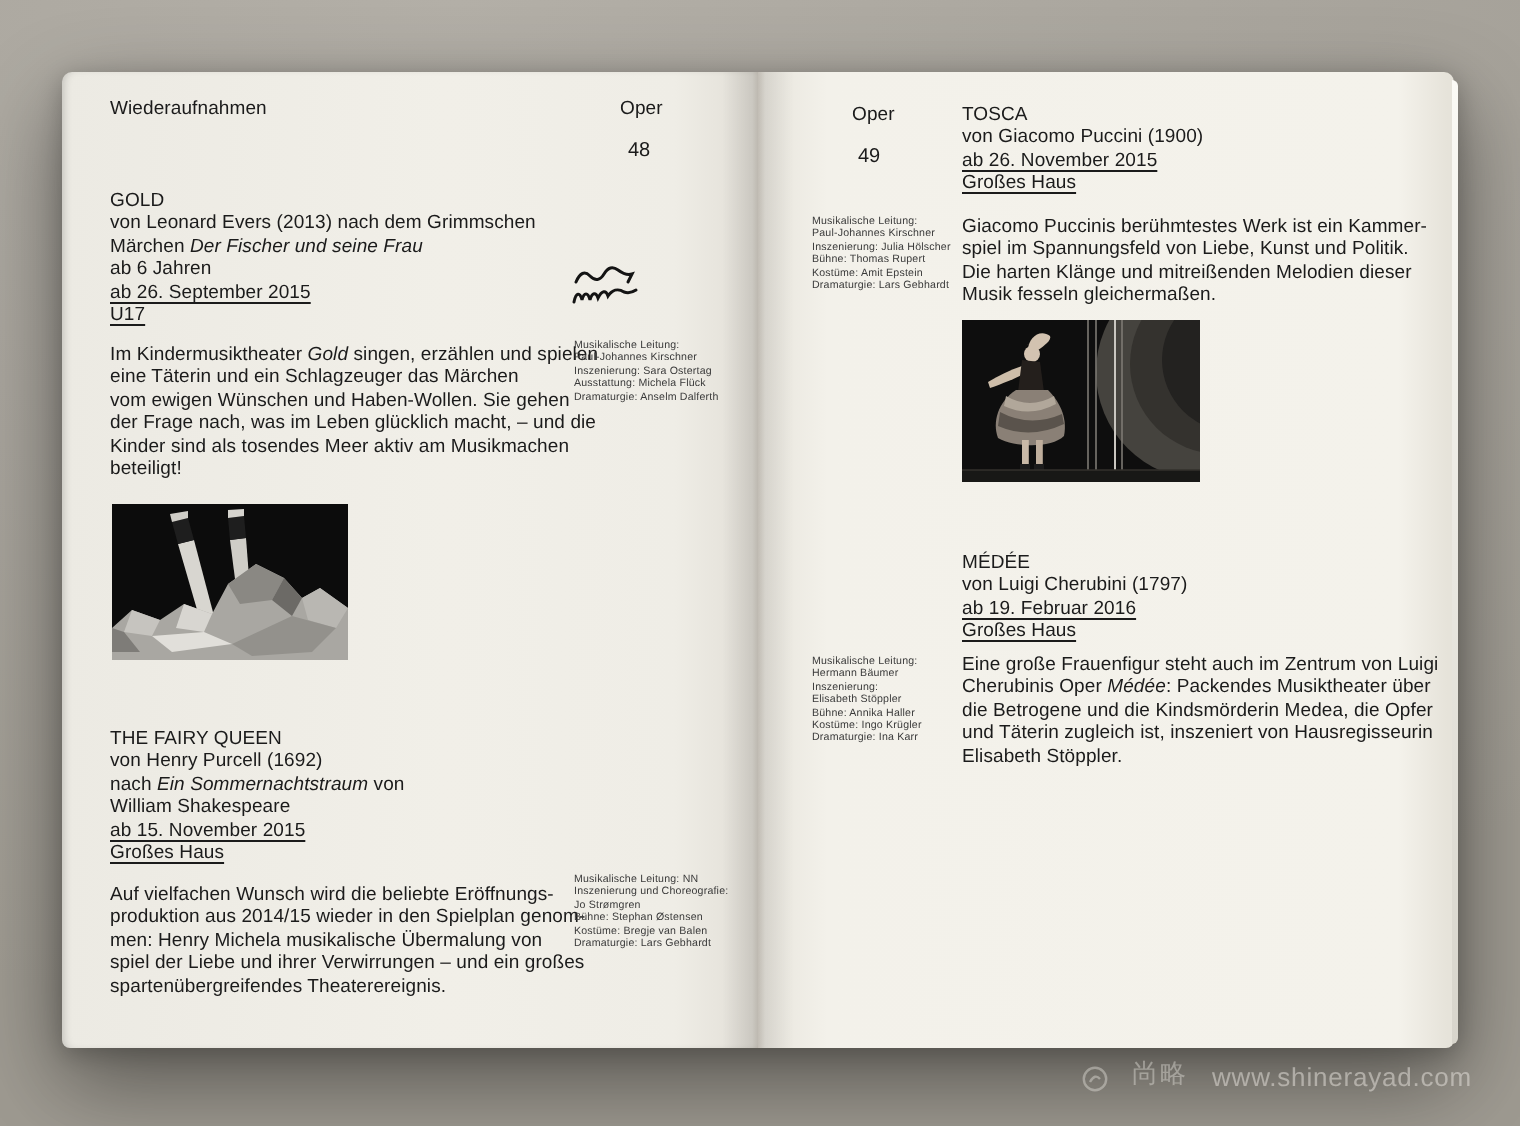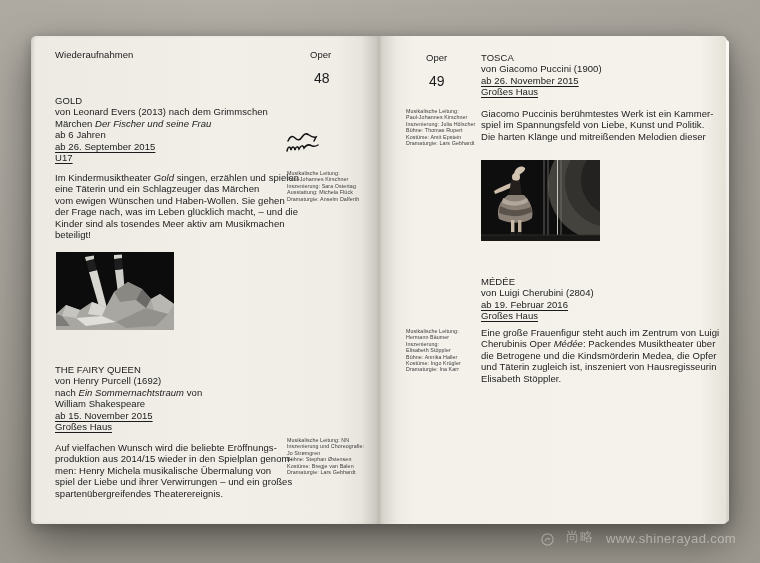--- a/index.html
+++ b/index.html
@@ -28,21 +28,21 @@
   }
   .page-edge{
     position:absolute;right:-2px;top:4px;bottom:2px;width:3px;
     background:linear-gradient(#fbfaf5,#d8d5cc);border-radius:0 3px 3px 0;
   }
   .txt{position:absolute;font-size:9.5px;line-height:11.45px;letter-spacing:0.05px;white-space:nowrap;}
   .ln{white-space:nowrap;}
   em{font-style:italic;}
   .u{text-decoration:underline;text-underline-offset:2px;text-decoration-thickness:0.9px;margin-top:24px;}
   .credits{position:absolute;font-size:5.3px;line-height:6.4px;letter-spacing:0.1px;color:#3a3a3a;white-space:nowrap;}
-  .pagenum{position:absolute;font-size:14px;}
+  .pagenum{position:absolute;font-size:10px;}
   .photo{position:absolute;display:block;}
   .handnote{position:absolute;}
   .watermark{
     position:absolute;left:541px;top:528px;display:flex;align-items:flex-end;gap:12px;
     color:rgba(230,227,220,0.52);
   }
   .watermark .cn{font-size:13px;letter-spacing:1px;color:rgba(225,222,215,0.45);}
   .watermark .url{font-size:13px;letter-spacing:0.4px;}
 </style>
 </head>
@@ -155,20 +155,21 @@
           <div class="ln">Paul-Johannes Kirschner</div>
           <div class="ln">Inszenierung: Julia Hölscher</div>
           <div class="ln">Bühne: Thomas Rupert</div>
           <div class="ln">Kostüme: Amit Epstein</div>
           <div class="ln">Dramaturgie: Lars Gebhardt</div>
         </div>
       <div class="txt" style="left:102px;top:72px;">
           <div class="ln">Giacomo Puccinis berühmtestes Werk ist ein Kammer-</div>
           <div class="ln">spiel im Spannungsfeld von Liebe, Kunst und Politik.</div>
           <div class="ln">Die harten Klänge und mitreißenden Melodien dieser</div>
+          <div class="ln">Musik fesseln gleichermaßen.</div>
         </div>
 
       <svg class="photo" style="left:102px;top:124px;" width="119" height="81" viewBox="0 0 119 81">
         <rect width="119" height="81" fill="#0e0e0e"></rect>
 
         <circle cx="121" cy="26" r="54" fill="#45433e"></circle>
         <circle cx="129" cy="22" r="45" fill="#34322e"></circle>
         <circle cx="136" cy="20" r="36" fill="#232220"></circle>
 
         <g stroke="#7d7a74" stroke-width="0.8">
@@ -192,21 +193,21 @@
         <rect x="37" y="60" width="3.4" height="13" fill="#bfae9c"></rect>
         <rect x="29" y="72" width="5" height="3" fill="#1c1c1c"></rect>
         <rect x="36" y="72" width="5" height="3" fill="#1c1c1c"></rect>
         <rect x="0" y="75" width="119" height="6" fill="#181816"></rect>
         <line x1="0" y1="75" x2="119" y2="75" stroke="#33312d" stroke-width="0.8"></line>
       </svg>
 
       <div class="txt" style="left:102px;top:240px;">
         <div class="ln">MÉDÉE</div>
         <div>
-            <div class="ln">von Luigi Cherubini (2804)</div>
+            <div class="ln">von Luigi Cherubini (1797)</div>
             <div class="ln"><span class="u">ab 19. Februar 2016</span></div>
             <div class="ln"><span class="u">Großes Haus</span></div>
           </div>
       </div>
       <div class="credits" style="left:27px;top:292px;">
           <div class="ln">Musikalische Leitung:</div>
           <div class="ln">Hermann Bäumer</div>
           <div class="ln">Inszenierung:</div>
           <div class="ln">Elisabeth Stöppler</div>
           <div class="ln">Bühne: Annika Haller</div>

